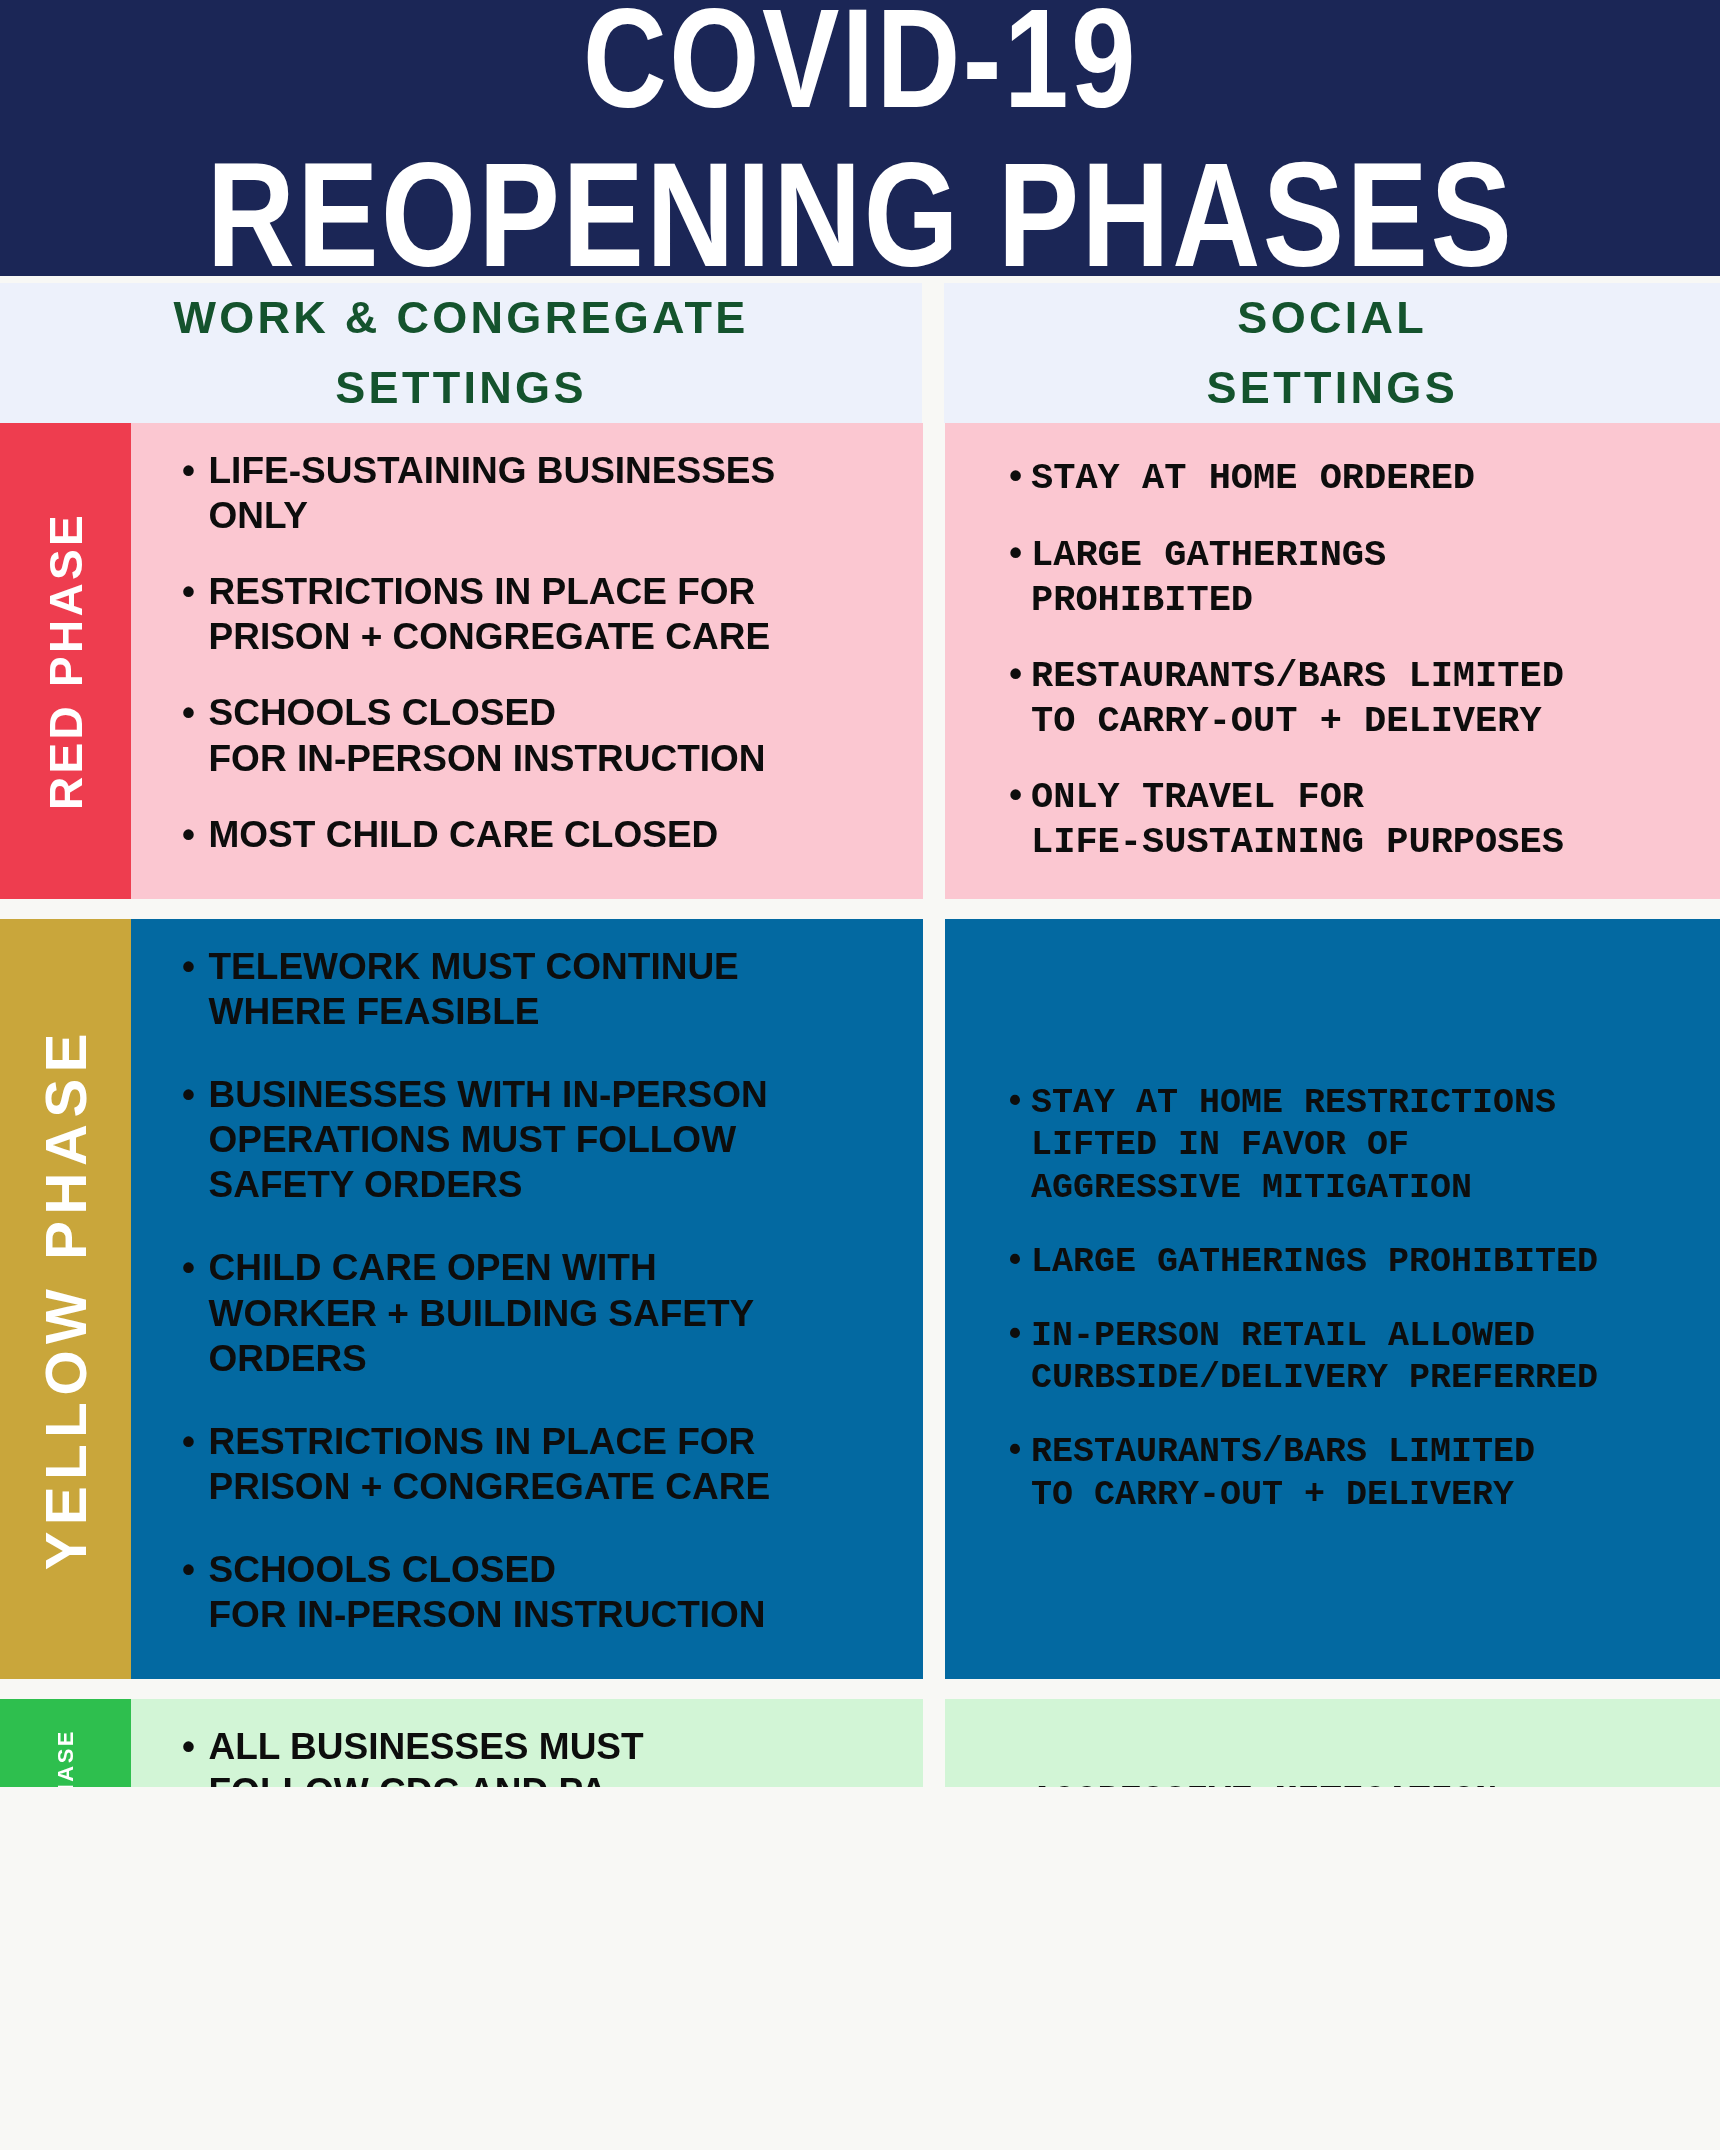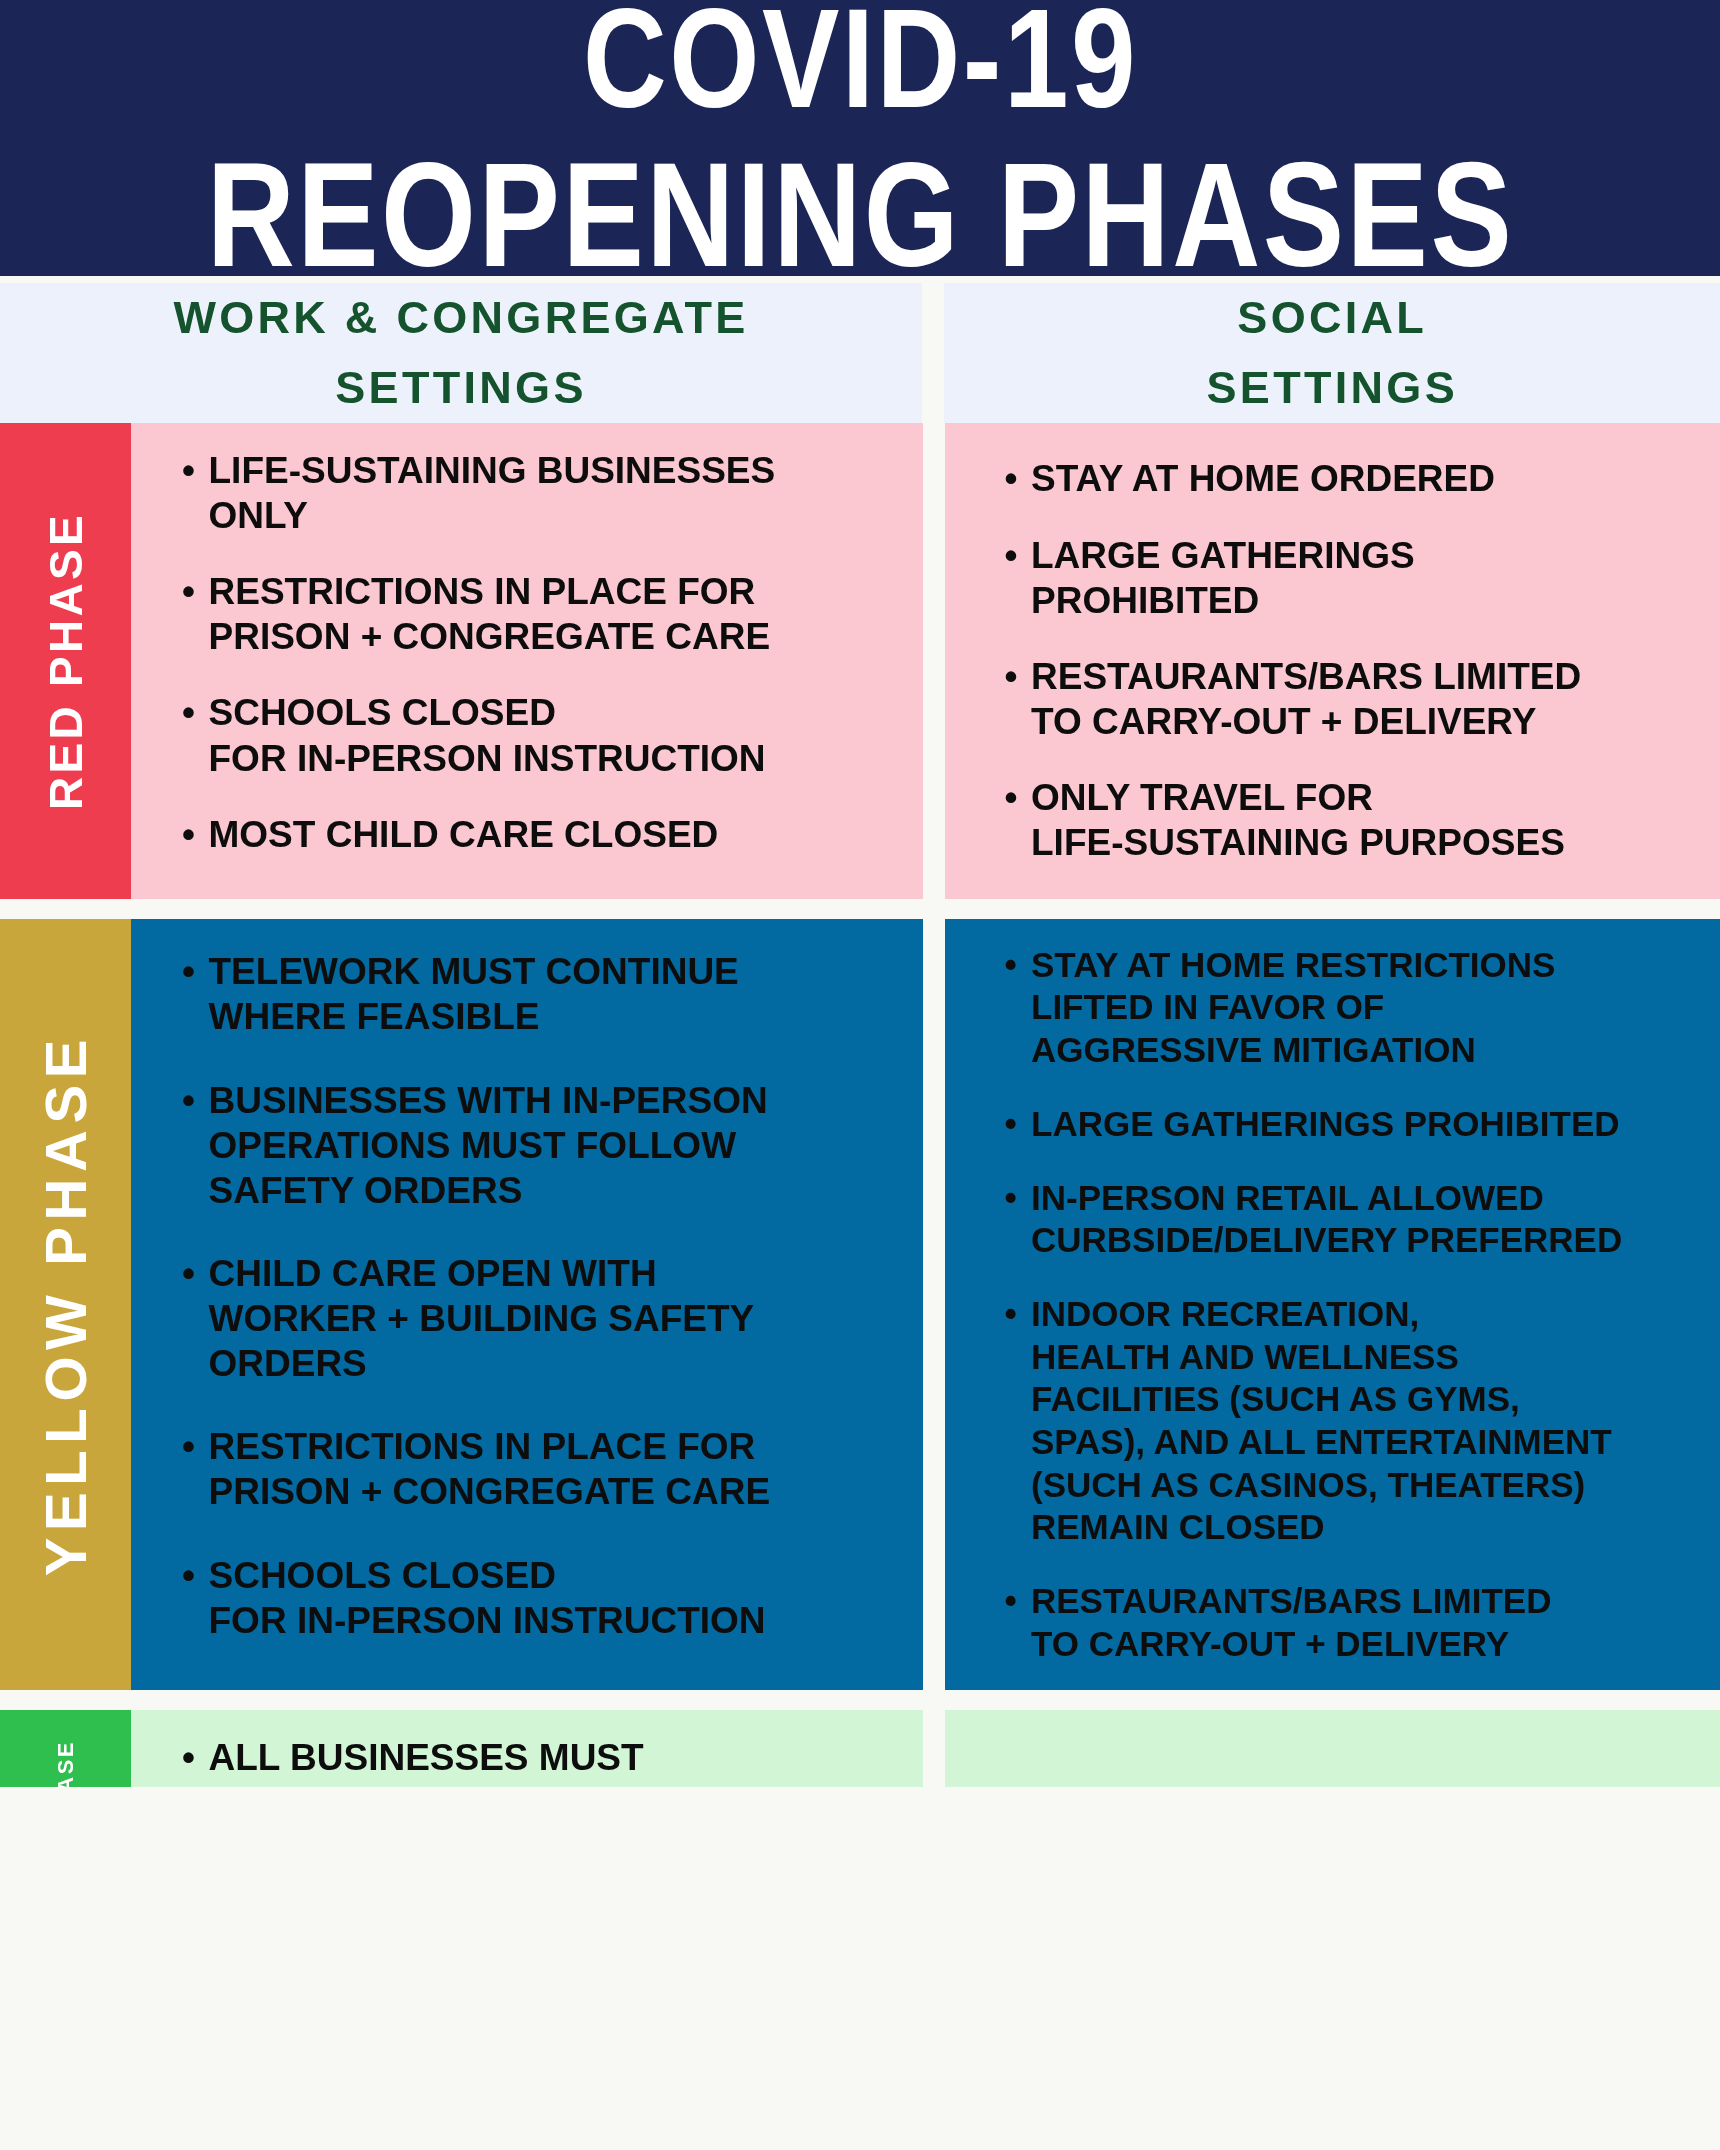--- a/index.html
+++ b/index.html
@@ -55,21 +55,21 @@
     color: #FFFFFF; font-weight: bold; white-space: nowrap;
   }
   .row.red    .vlabel { font-size: 46px; letter-spacing: 3.3px; }
   .row.yellow .vlabel { font-size: 58px; letter-spacing: 6.6px; }
   .row.green  .vlabel { font-size: 22px; letter-spacing: 2.5px; }
 
   .cell {
     display: flex; flex-direction: column; justify-content: center;
   }
   .cell.work { width: 792px; flex: 0 0 792px; padding: 25px 33px 42px 51px; }
-  .cell.social { flex: 1; padding: 25px 25px 25px 60px; }
+  .cell.social { flex: 1; padding: 25px 25px 25px 60px; font-family: Liberation Mono, monospace; }
   .row.red    .cell { background: #FBC7D1; }
   .row.yellow .cell { background: #0369a1; }
   .row.green  .cell { background: #D2F5D6; }
 
   ul.bullets { list-style: none; margin: 0; padding: 0; }
   ul.bullets li {
     position: relative; padding-left: 26.5px;
     font-weight: bold; font-size: 37px; line-height: 1.22;
     white-space: pre-line;
   }
@@ -155,26 +155,20 @@
     </div>
     <div class="colgap"></div>
     <div class="cell social">
       <ul class="bullets">
         <li>STAY AT HOME RESTRICTIONS
 LIFTED IN FAVOR OF
 AGGRESSIVE MITIGATION</li>
         <li>LARGE GATHERINGS PROHIBITED</li>
         <li>IN-PERSON RETAIL ALLOWED
 CURBSIDE/DELIVERY PREFERRED</li>
-        <li>INDOOR RECREATION,
-HEALTH AND WELLNESS
-FACILITIES (SUCH AS GYMS,
-SPAS), AND ALL ENTERTAINMENT
-(SUCH AS CASINOS, THEATERS)
-REMAIN CLOSED</li>
         <li>RESTAURANTS/BARS LIMITED
 TO CARRY-OUT + DELIVERY</li>
       </ul>
     </div>
   </section>
 
   <section class="row green">
     <div class="sidebar">
       <span class="vlabel">GREEN PHASE</span>
     </div>

